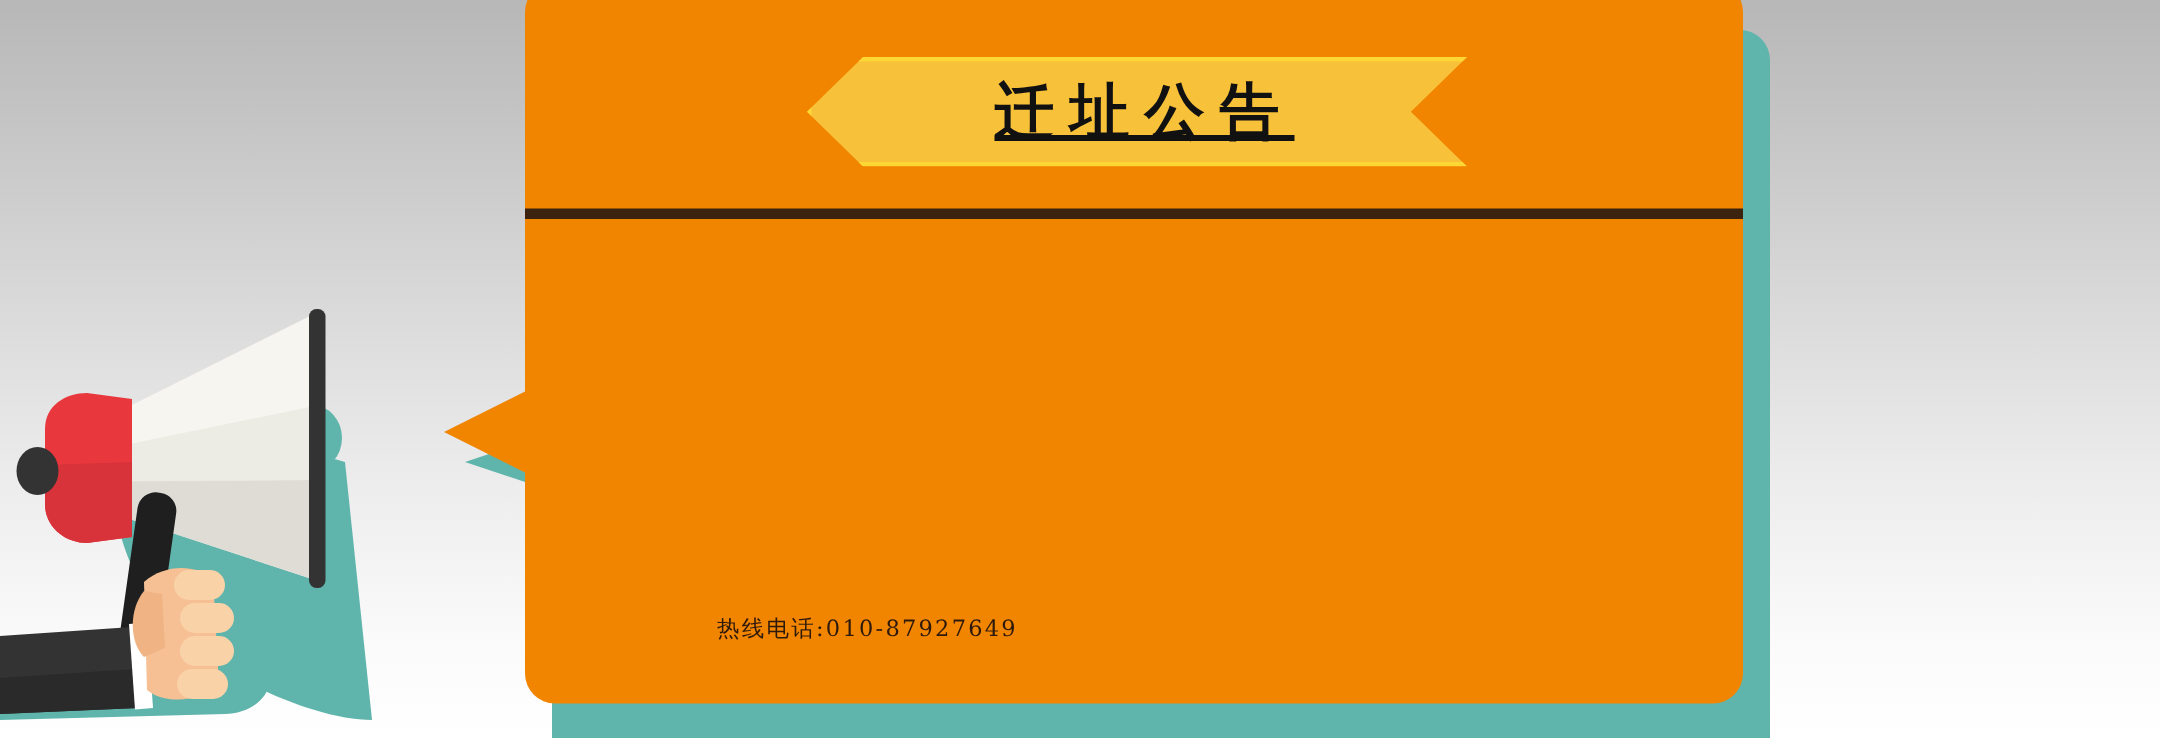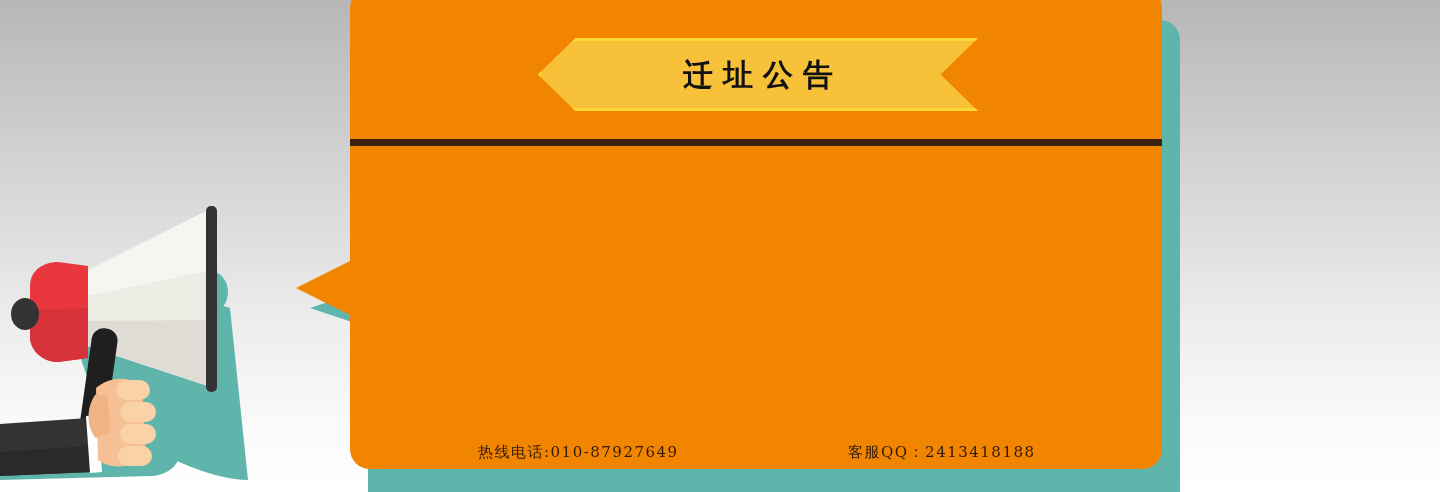--- a/index.html
+++ b/index.html
@@ -84,26 +84,27 @@
     background: #f8c13a;
     clip-path: polygon(1.3% 50%, 9.3% 4%, 98.7% 4%, 90.7% 50%, 98.7% 96%, 9.3% 96%);
   }
   .banner-title {
     position: absolute;
     inset: 0;
     display: flex;
     align-items: center;
     justify-content: center;
     color: #111111;
-    font-size: 30px;
+    font-size: 40px;
     font-weight: bold;
     letter-spacing: 10px;
     text-indent: 10px;
     font-family: "DejaVu Sans", "Liberation Sans", sans-serif;
     line-height: 1;
+    text-decoration: underline;
   }
 
   
   .divider {
     position: absolute;
     left: 350px;
     top: 139px;
     width: 812px;
     height: 7px;
     background: #3b2310;
@@ -130,21 +131,20 @@
     width: 600px;
     display: flex;
     flex-direction: row;
   }
   .footer-item {
     color: #2e1a0c;
     font-size: 15px;
     font-family: "DejaVu Serif", "Liberation Serif", serif;
     letter-spacing: 1.5px;
     white-space: nowrap;
-    margin-top: 33px;
   }
   .footer-hotline { width: 370px; }
 
   
   .illus {
     position: absolute;
     left: 0px;
     top: 180px;
     width: 300px;
     height: 312px;
@@ -212,16 +212,15 @@
     <div class="banner-shape"></div>
     <div class="banner-inner"></div>
     <div class="banner-title">迁址公告</div>
   </div>
 
   <div class="divider"></div>
 
 
   <div class="footer">
     <div class="footer-item footer-hotline">热线电话:010-87927649</div>
-    <div class="footer-item footer-qq">客服QQ：2413418188</div>
   </div>
 
 </div>
 
 </body></html>

